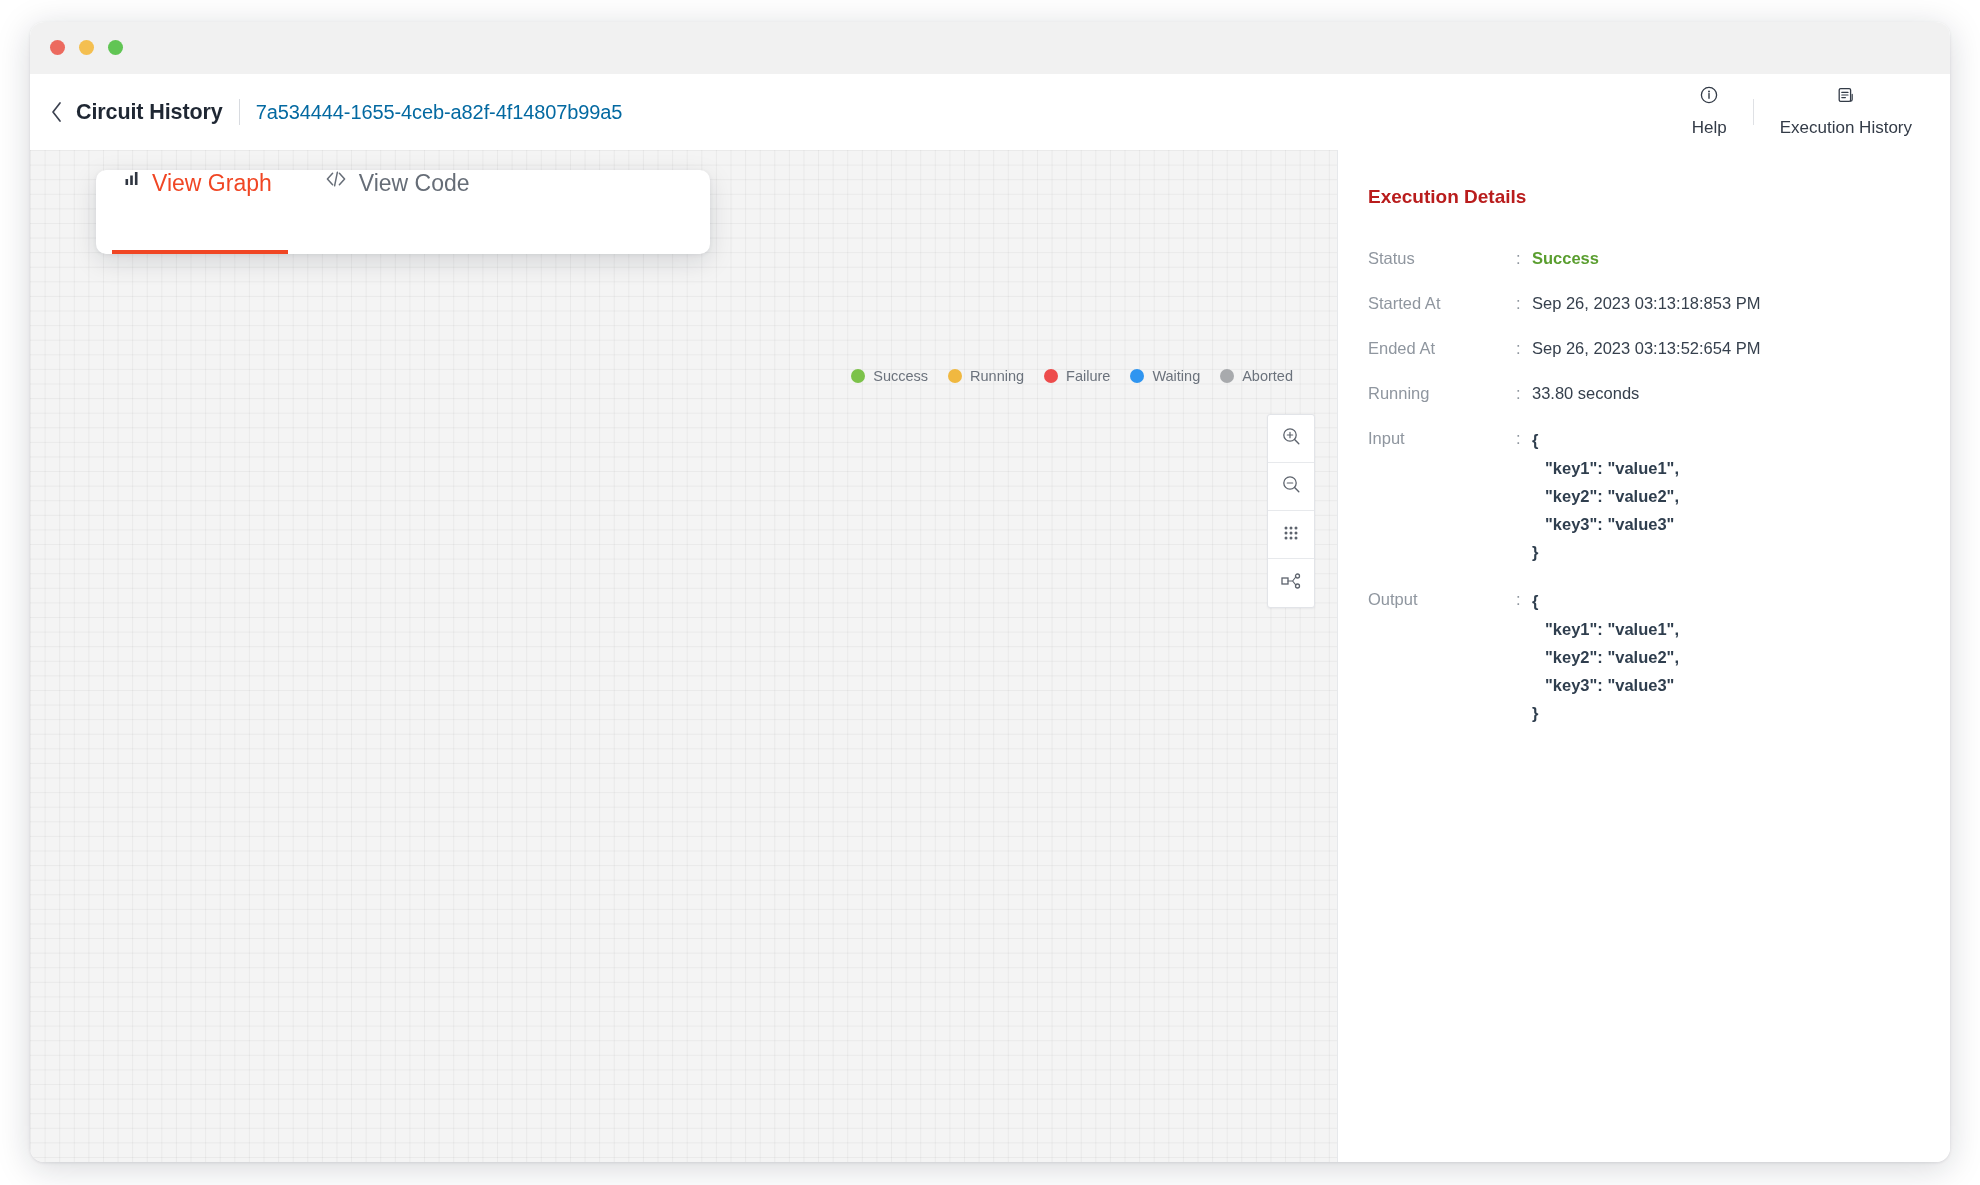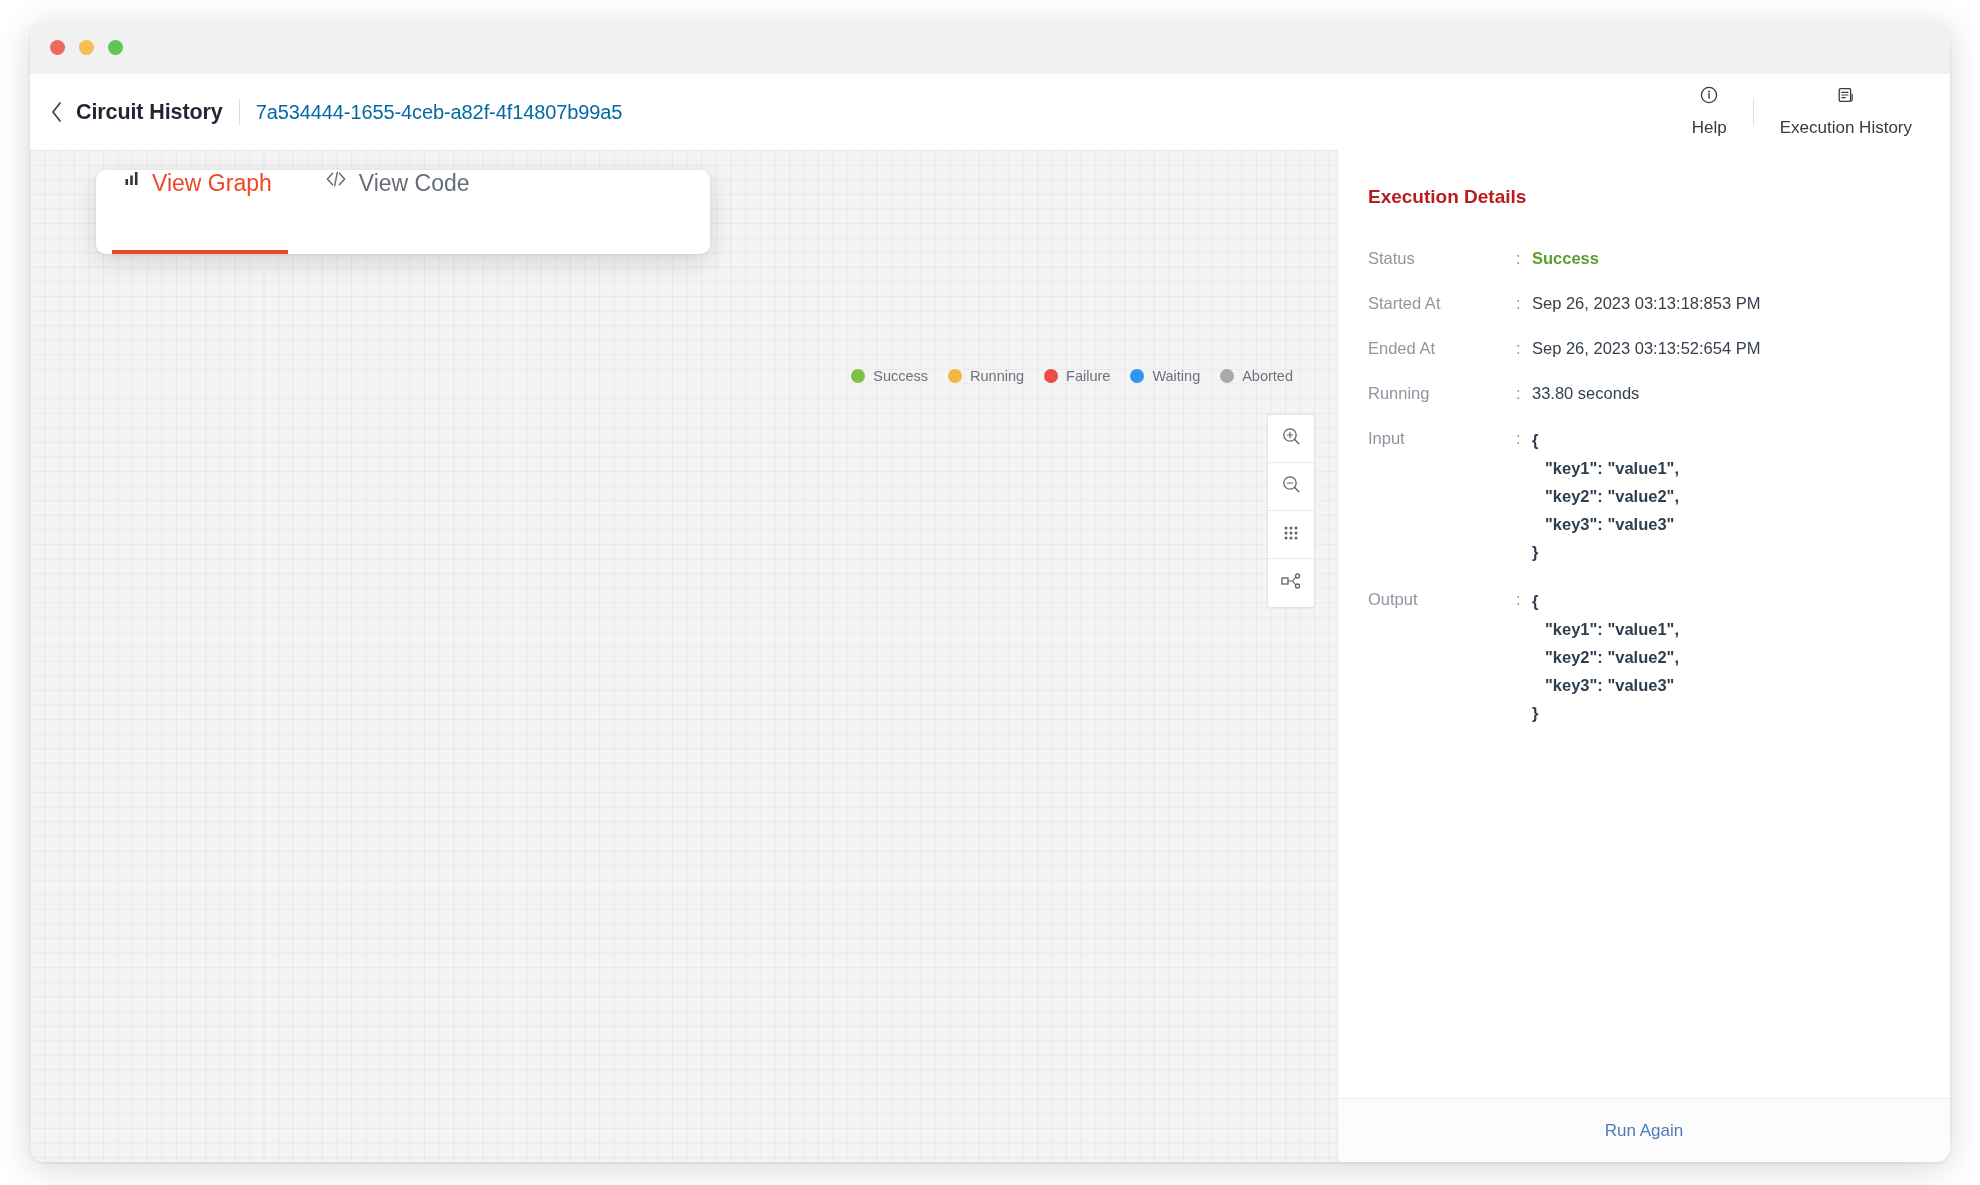--- a/index.html
+++ b/index.html
@@ -504,23 +504,20 @@
             <div class="json-block">
               <div class="json-line brace">{</div>
               <div class="json-line indent">"key1": "value1",</div>
               <div class="json-line indent">"key2": "value2",</div>
               <div class="json-line indent">"key3": "value3"</div>
               <div class="json-line brace">}</div>
             </div>
           </div>
         </div>
 
-        <div class="details-footer">
-          <span class="run-again">Run Again</span>
-        </div>
       </div>
     </div>
 
     <div class="tab-card">
       <div class="tab active">
         <span class="tab-icon">
           <svg width="17" height="17" viewBox="0 0 17 17" fill="currentColor" aria-hidden="true">
             <rect x="1.5" y="9" width="2.6" height="6"></rect>
             <rect x="6.2" y="5.5" width="2.6" height="9.5"></rect>
             <rect x="10.9" y="2" width="2.6" height="13"></rect>

